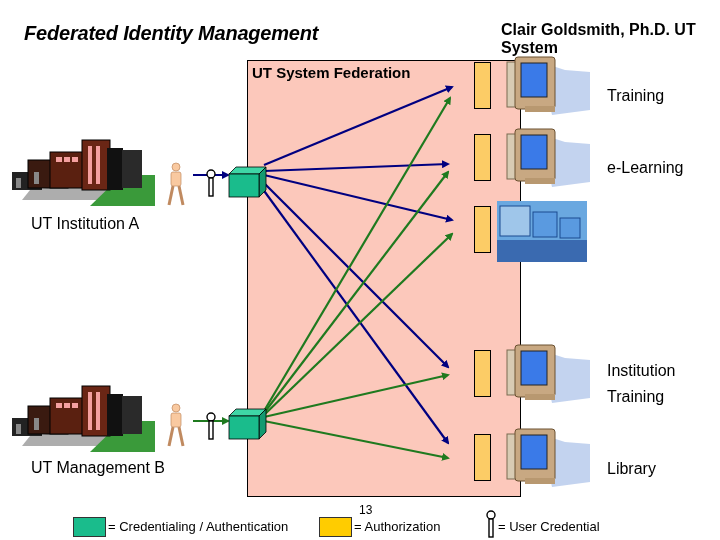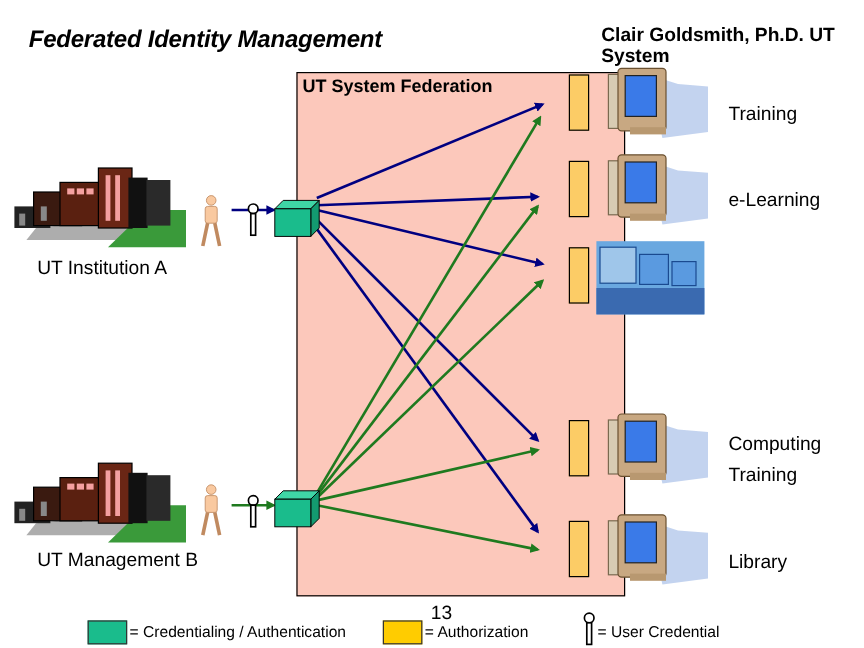--- a/index.html
+++ b/index.html
@@ -8,21 +8,21 @@
   .abs { position:absolute; }
   #title { left:24px; top:22px; font-size:20px; font-weight:bold; font-style:italic; letter-spacing:-0.2px; }
   #author { left:501px; top:21px; font-size:16px; font-weight:bold; }
   #federation { left:247px; top:60px; width:274px; height:437px; background:#fcc8bb; border:1px solid #000; box-sizing:border-box; }
   #federation-label { left:252px; top:64px; font-size:15px; font-weight:bold; }
   .authz { position:absolute; width:17px; height:47px; background:#fccc66; border:1px solid #000; box-sizing:border-box; left:474px; }
   .svc-label { position:absolute; left:607px; font-size:16px; line-height:26px; }
   .inst-label { position:absolute; left:31px; font-size:16px; }
   .legend-text { position:absolute; top:519px; font-size:13px; }
   .legend-swatch { position:absolute; top:517px; width:33px; height:20px; box-sizing:border-box; border:1px solid #333; }
-  #page-num { left:359px; top:503px; font-size:16px; }
+  #page-num { left:359px; top:503px; font-size:12px; }
   svg { position:absolute; left:0; top:0; }
 </style>
 </head>
 <body>
 
 <div id="title" class="abs">Federated Identity Management</div>
 <div id="author" class="abs">Clair Goldsmith, Ph.D. UT System</div>
 
 <div id="federation" class="abs"></div>
 <div id="federation-label" class="abs">UT System Federation</div>
@@ -174,21 +174,21 @@
 
 <div class="svc-label" style="top:83px">
   <span>Training</span>
 </div>
 <div class="svc-label" style="top:155px">
   <span>e-Learning</span>
 </div>
 <div class="svc-label" style="top:209px">
 </div>
 <div class="svc-label" style="top:358px">
-  <div>Computing</div>
+  <div>Institution</div>
   <div>Training</div>
 </div>
 <div class="svc-label" style="top:456px">
   <span>Library</span>
 </div>
 
 <div class="inst-label" style="top:215px">UT Institution A</div>
 <div class="inst-label" style="top:459px">UT Management B</div>
 
 <div id="page-num" class="abs">13</div>

